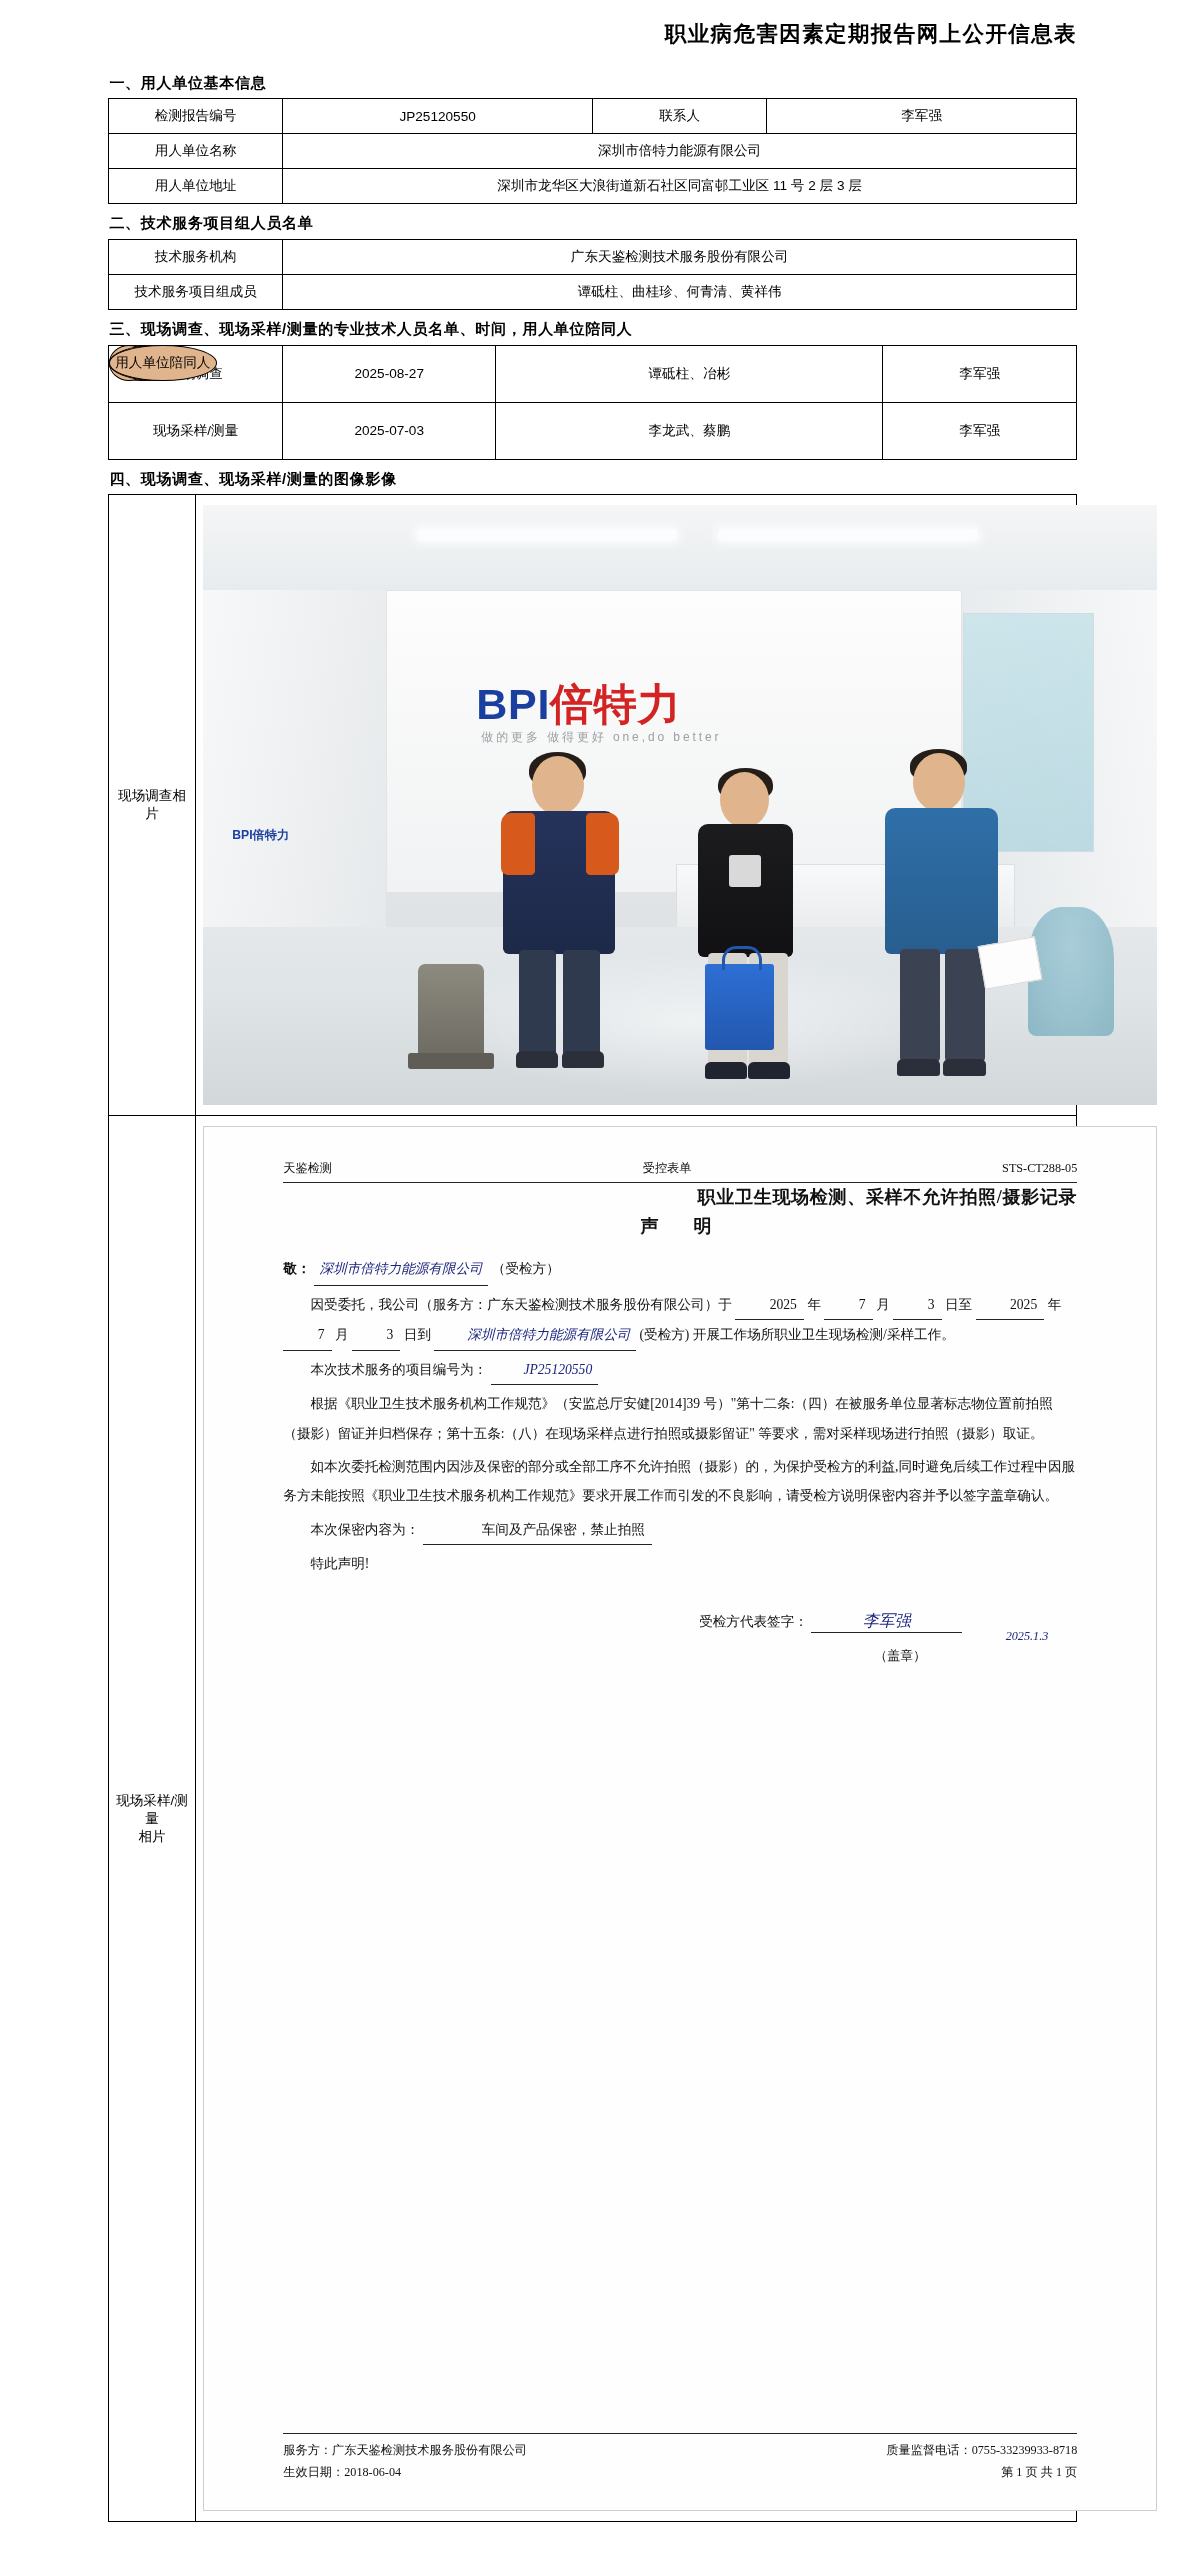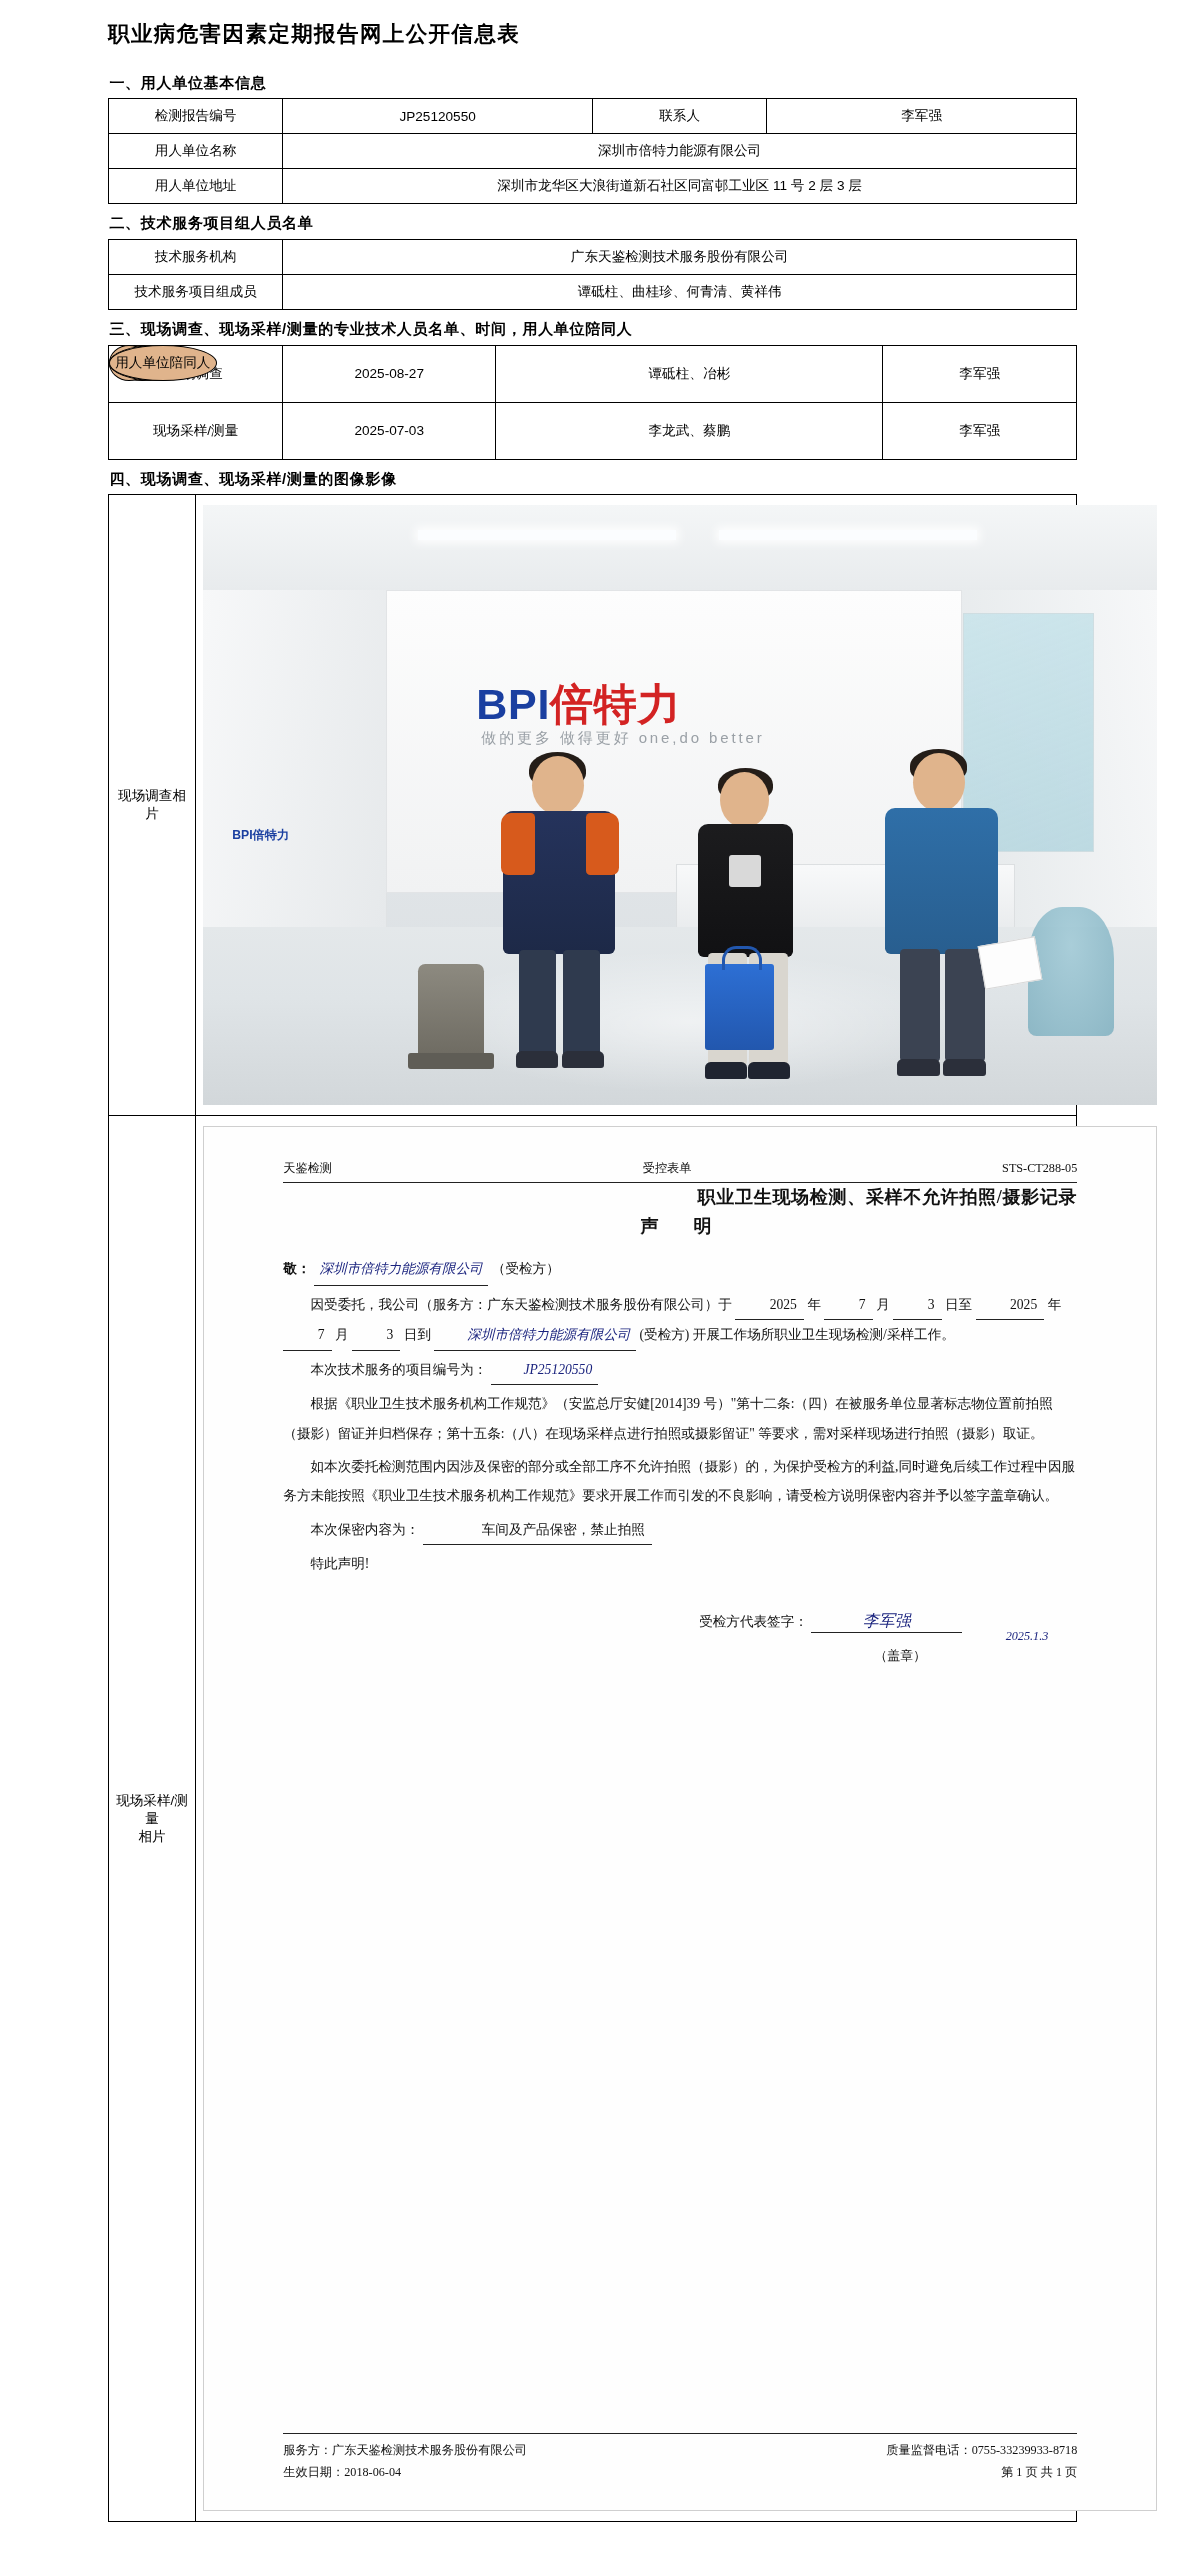--- a/index.html
+++ b/index.html
@@ -14,21 +14,21 @@
   .page {
     width: 1185px;
     min-height: 2576px;
     margin: 0 auto;
     background: #fff;
     box-sizing: border-box;
     padding: 0 108px 29px 108px;
     position: relative;
   }
   .doc-title {
-    text-align: left;
+    text-align: right;
     font-size: 21.5px;
     font-weight: bold;
     letter-spacing: 1.4px;
     padding: 18.6px 0 16px 0;
   }
   .section-title {
     font-size: 15px;
     font-weight: bold;
     margin: 10px 0 5.7px 1.4px;
     letter-spacing: 0.7px;
@@ -95,21 +95,21 @@
     border: 0.7px solid #e2e4e6;
   }
   .p1-logo {
     position: absolute; left: 273px; top: 171px;
     font-size: 43px; font-weight: bold; letter-spacing: 0.7px;
     color: #1a3fa0;
   }
   .p1-logo .red { color: #d32323; }
   .p1-logo-sub {
     position: absolute; left: 278px; top: 224px;
-    font-size: 15px; color: #9aa0a6; letter-spacing: 2.9px;
+    font-size: 12px; color: #9aa0a6; letter-spacing: 2.9px;
   }
   .p1-sideA {
     position: absolute; left: 0; top: 85px; width: 183px; height: 337px;
     background: linear-gradient(100deg,#f7f8f9,#e6e9eb);
     border-right: 0.7px solid #dfe2e4;
   }
   .p1-sideA-badge {
     position: absolute; left: 29px; top: 237px;
     font-size: 12.2px; font-weight: bold; color: #1a3fa0;
   }

